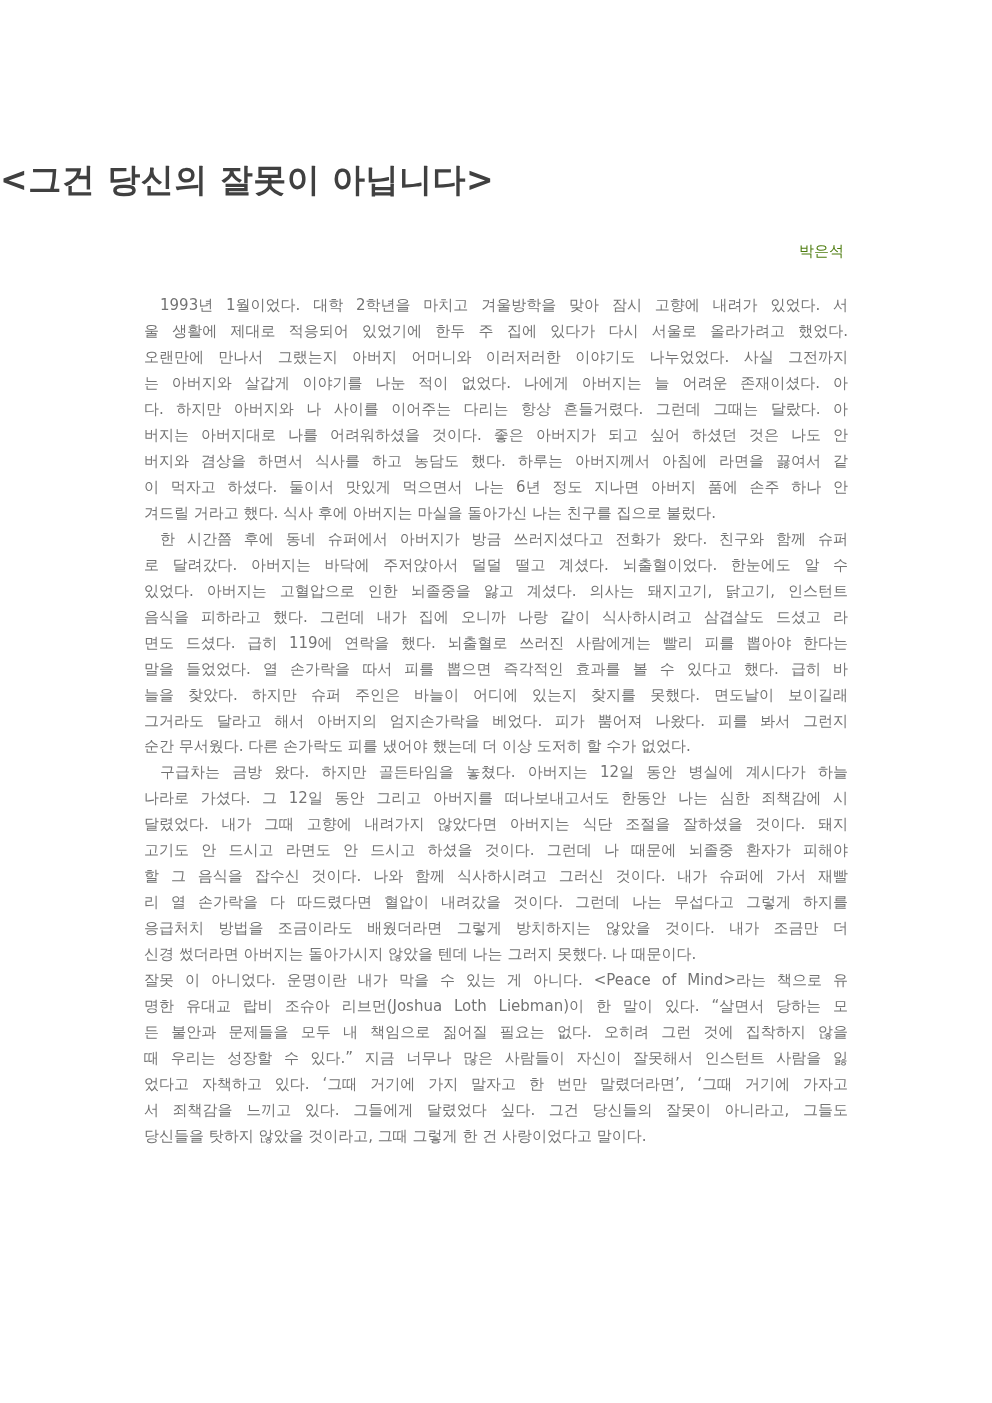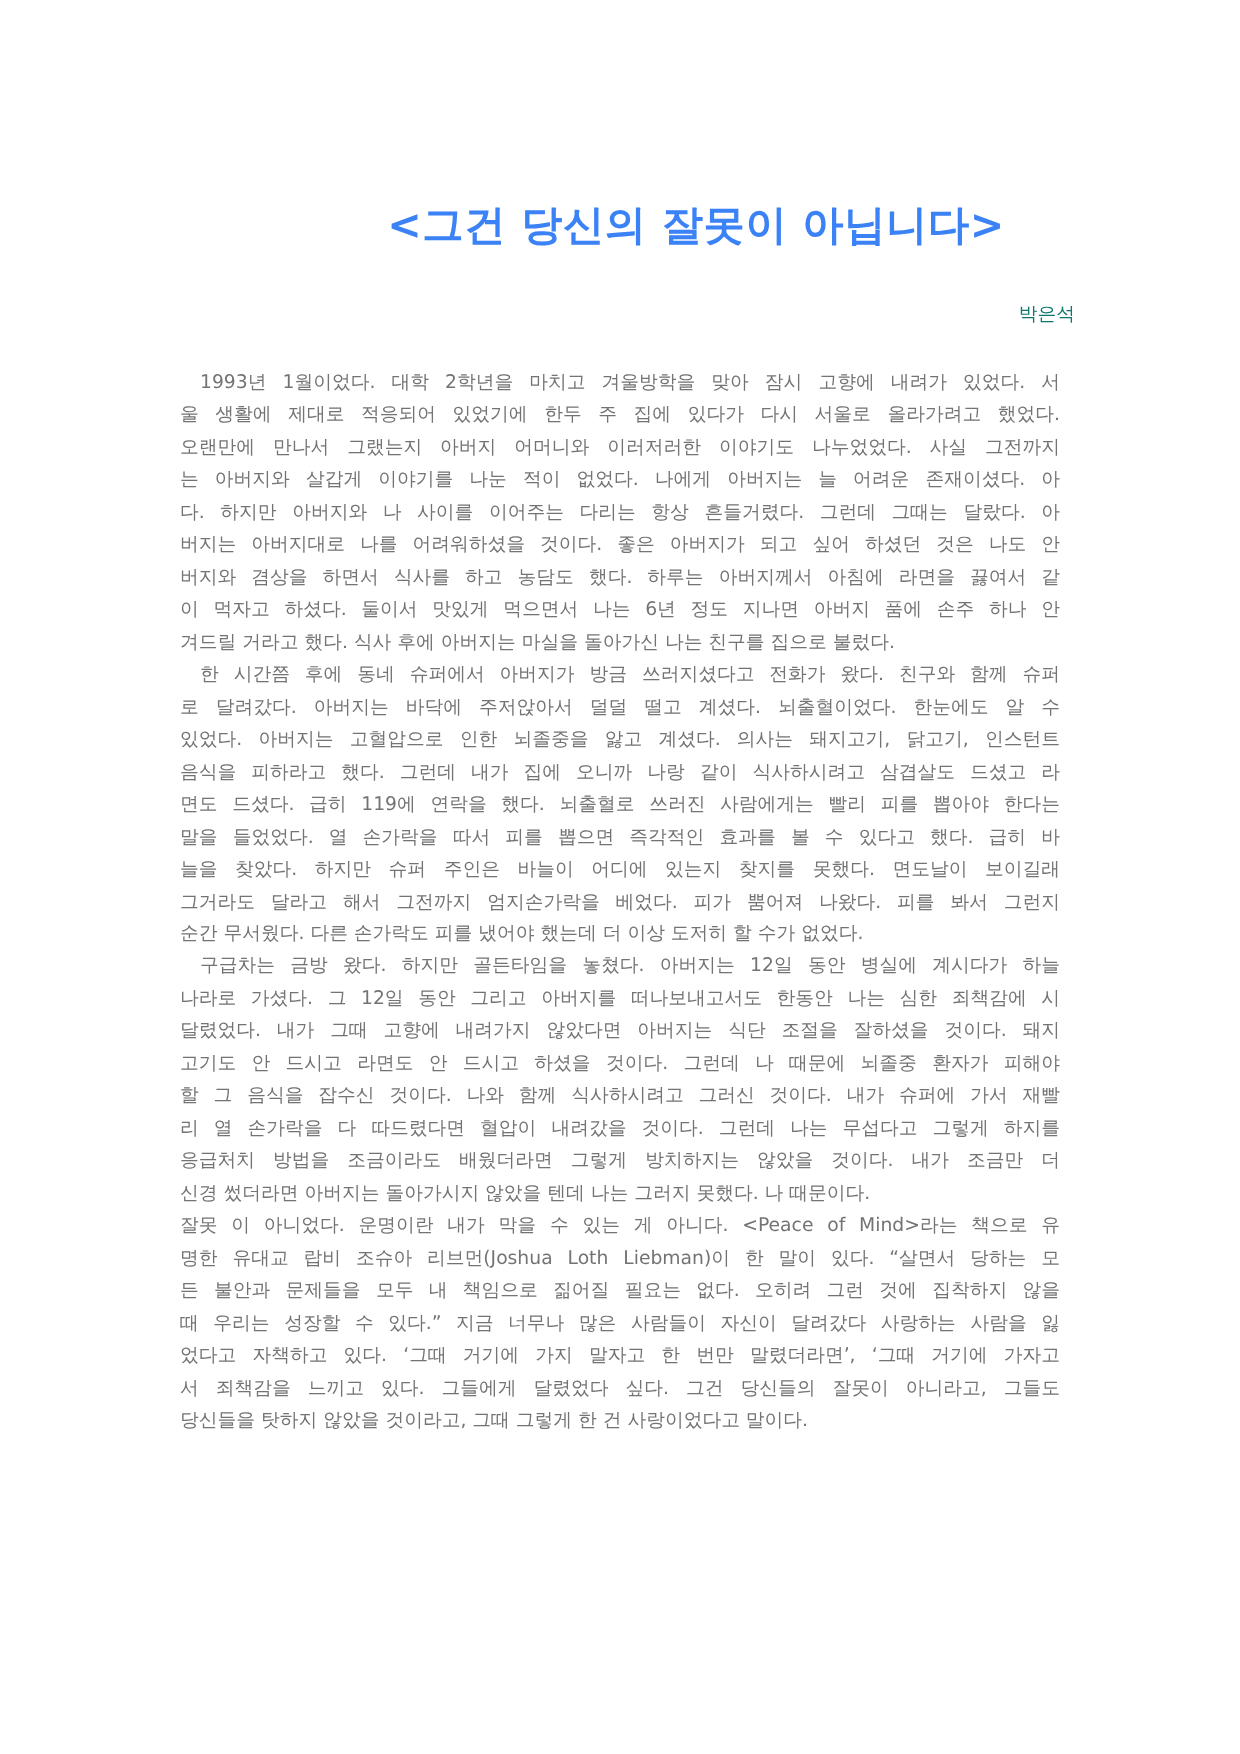--- a/index.html
+++ b/index.html
@@ -1,22 +1,22 @@
 <!DOCTYPE html>
 <html><head>
   <meta charset="utf-8">
   <style>
     html, body { margin: 0; padding: 0; background: #ffffff; }
     body { width: 992px; height: 1403px; position: relative; overflow: hidden;
            font-family: "DejaVu Sans", sans-serif; color: #111; }
     .page { position: absolute; left: 0; top: 0; width: 992px; height: 1403px; background: #fff; }
-    .title { position: absolute; left: 0; width: 804px; top: 158px; text-align: right;
+    .title { position: absolute; left: 0; width: 804px; top: 158px; text-align: left;
              font-family: "DejaVu Sans", sans-serif; font-weight: bold; font-size: 33px;
-             letter-spacing: 0.5px; color: #3b82f6; }
-    .author { position: absolute; right: 132px; top: 242px; font-size: 15px; color: #0f766e; }
+             letter-spacing: 0.5px; color: #404040; }
+    .author { position: absolute; right: 148px; top: 242px; font-size: 15px; color: #4d7c0f; }
     .body { position: absolute; left: 144px; top: 293px; width: 704px; }
     .line { height: 25.97px; line-height: 25.97px; font-size: 15px; white-space: nowrap;
             text-align: justify; text-align-last: justify; overflow: hidden; color: #737373; }
     .line.indent { padding-left: 16px; }
     .line.last { text-align-last: left; }
   </style>
 </head>
 <body>
 
 <div class="page">
@@ -38,38 +38,38 @@
     </div>
 
     <div class="paragraph">
       <div class="line indent">한 시간쯤 후에 동네 슈퍼에서 아버지가 방금 쓰러지셨다고 전화가 왔다. 친구와 함께 슈퍼</div>
       <div class="line">로 달려갔다. 아버지는 바닥에 주저앉아서 덜덜 떨고 계셨다. 뇌출혈이었다. 한눈에도 알 수</div>
       <div class="line">있었다. 아버지는 고혈압으로 인한 뇌졸중을 앓고 계셨다. 의사는 돼지고기, 닭고기, 인스턴트</div>
       <div class="line">음식을 피하라고 했다. 그런데 내가 집에 오니까 나랑 같이 식사하시려고 삼겹살도 드셨고 라</div>
       <div class="line">면도 드셨다. 급히 119에 연락을 했다. 뇌출혈로 쓰러진 사람에게는 빨리 피를 뽑아야 한다는</div>
       <div class="line">말을 들었었다. 열 손가락을 따서 피를 뽑으면 즉각적인 효과를 볼 수 있다고 했다. 급히 바</div>
       <div class="line">늘을 찾았다. 하지만 슈퍼 주인은 바늘이 어디에 있는지 찾지를 못했다. 면도날이 보이길래</div>
-      <div class="line">그거라도 달라고 해서 그전까지 엄지손가락을 베었다. 피가 뿜어져 나왔다. 피를 봐서 그런지</div>
+      <div class="line">그거라도 달라고 해서 아버지의 엄지손가락을 베었다. 피가 뿜어져 나왔다. 피를 봐서 그런지</div>
       <div class="line last">순간 무서웠다. 다른 손가락도 피를 냈어야 했는데 더 이상 도저히 할 수가 없었다.</div>
     </div>
 
     <div class="paragraph">
       <div class="line indent">구급차는 금방 왔다. 하지만 골든타임을 놓쳤다. 아버지는 12일 동안 병실에 계시다가 하늘</div>
       <div class="line">나라로 가셨다. 그 12일 동안 그리고 아버지를 떠나보내고서도 한동안 나는 심한 죄책감에 시</div>
       <div class="line">달렸었다. 내가 그때 고향에 내려가지 않았다면 아버지는 식단 조절을 잘하셨을 것이다. 돼지</div>
       <div class="line">고기도 안 드시고 라면도 안 드시고 하셨을 것이다. 그런데 나 때문에 뇌졸중 환자가 피해야</div>
       <div class="line">할 그 음식을 잡수신 것이다. 나와 함께 식사하시려고 그러신 것이다. 내가 슈퍼에 가서 재빨</div>
       <div class="line">리 열 손가락을 다 따드렸다면 혈압이 내려갔을 것이다. 그런데 나는 무섭다고 그렇게 하지를</div>
       <div class="line">응급처치 방법을 조금이라도 배웠더라면 그렇게 방치하지는 않았을 것이다. 내가 조금만 더</div>
       <div class="line last">신경 썼더라면 아버지는 돌아가시지 않았을 텐데 나는 그러지 못했다. 나 때문이다.</div>
     </div>
 
     <div class="paragraph">
       <div class="line">잘못 이 아니었다. 운명이란 내가 막을 수 있는 게 아니다. &lt;Peace of Mind&gt;라는 책으로 유</div>
       <div class="line">명한 유대교 랍비 조슈아 리브먼(Joshua Loth Liebman)이 한 말이 있다. “살면서 당하는 모</div>
       <div class="line">든 불안과 문제들을 모두 내 책임으로 짊어질 필요는 없다. 오히려 그런 것에 집착하지 않을</div>
-      <div class="line">때 우리는 성장할 수 있다.” 지금 너무나 많은 사람들이 자신이 달려갔다 사랑하는 사람을 잃</div>
+      <div class="line">때 우리는 성장할 수 있다.” 지금 너무나 많은 사람들이 자신이 잘못해서 인스턴트 사람을 잃</div>
       <div class="line">었다고 자책하고 있다. ‘그때 거기에 가지 말자고 한 번만 말렸더라면’, ‘그때 거기에 가자고</div>
       <div class="line">서 죄책감을 느끼고 있다. 그들에게 달렸었다 싶다. 그건 당신들의 잘못이 아니라고, 그들도</div>
       <div class="line last">당신들을 탓하지 않았을 것이라고, 그때 그렇게 한 건 사랑이었다고 말이다.</div>
     </div>
   </div>
 </div>
 
 </body></html>

